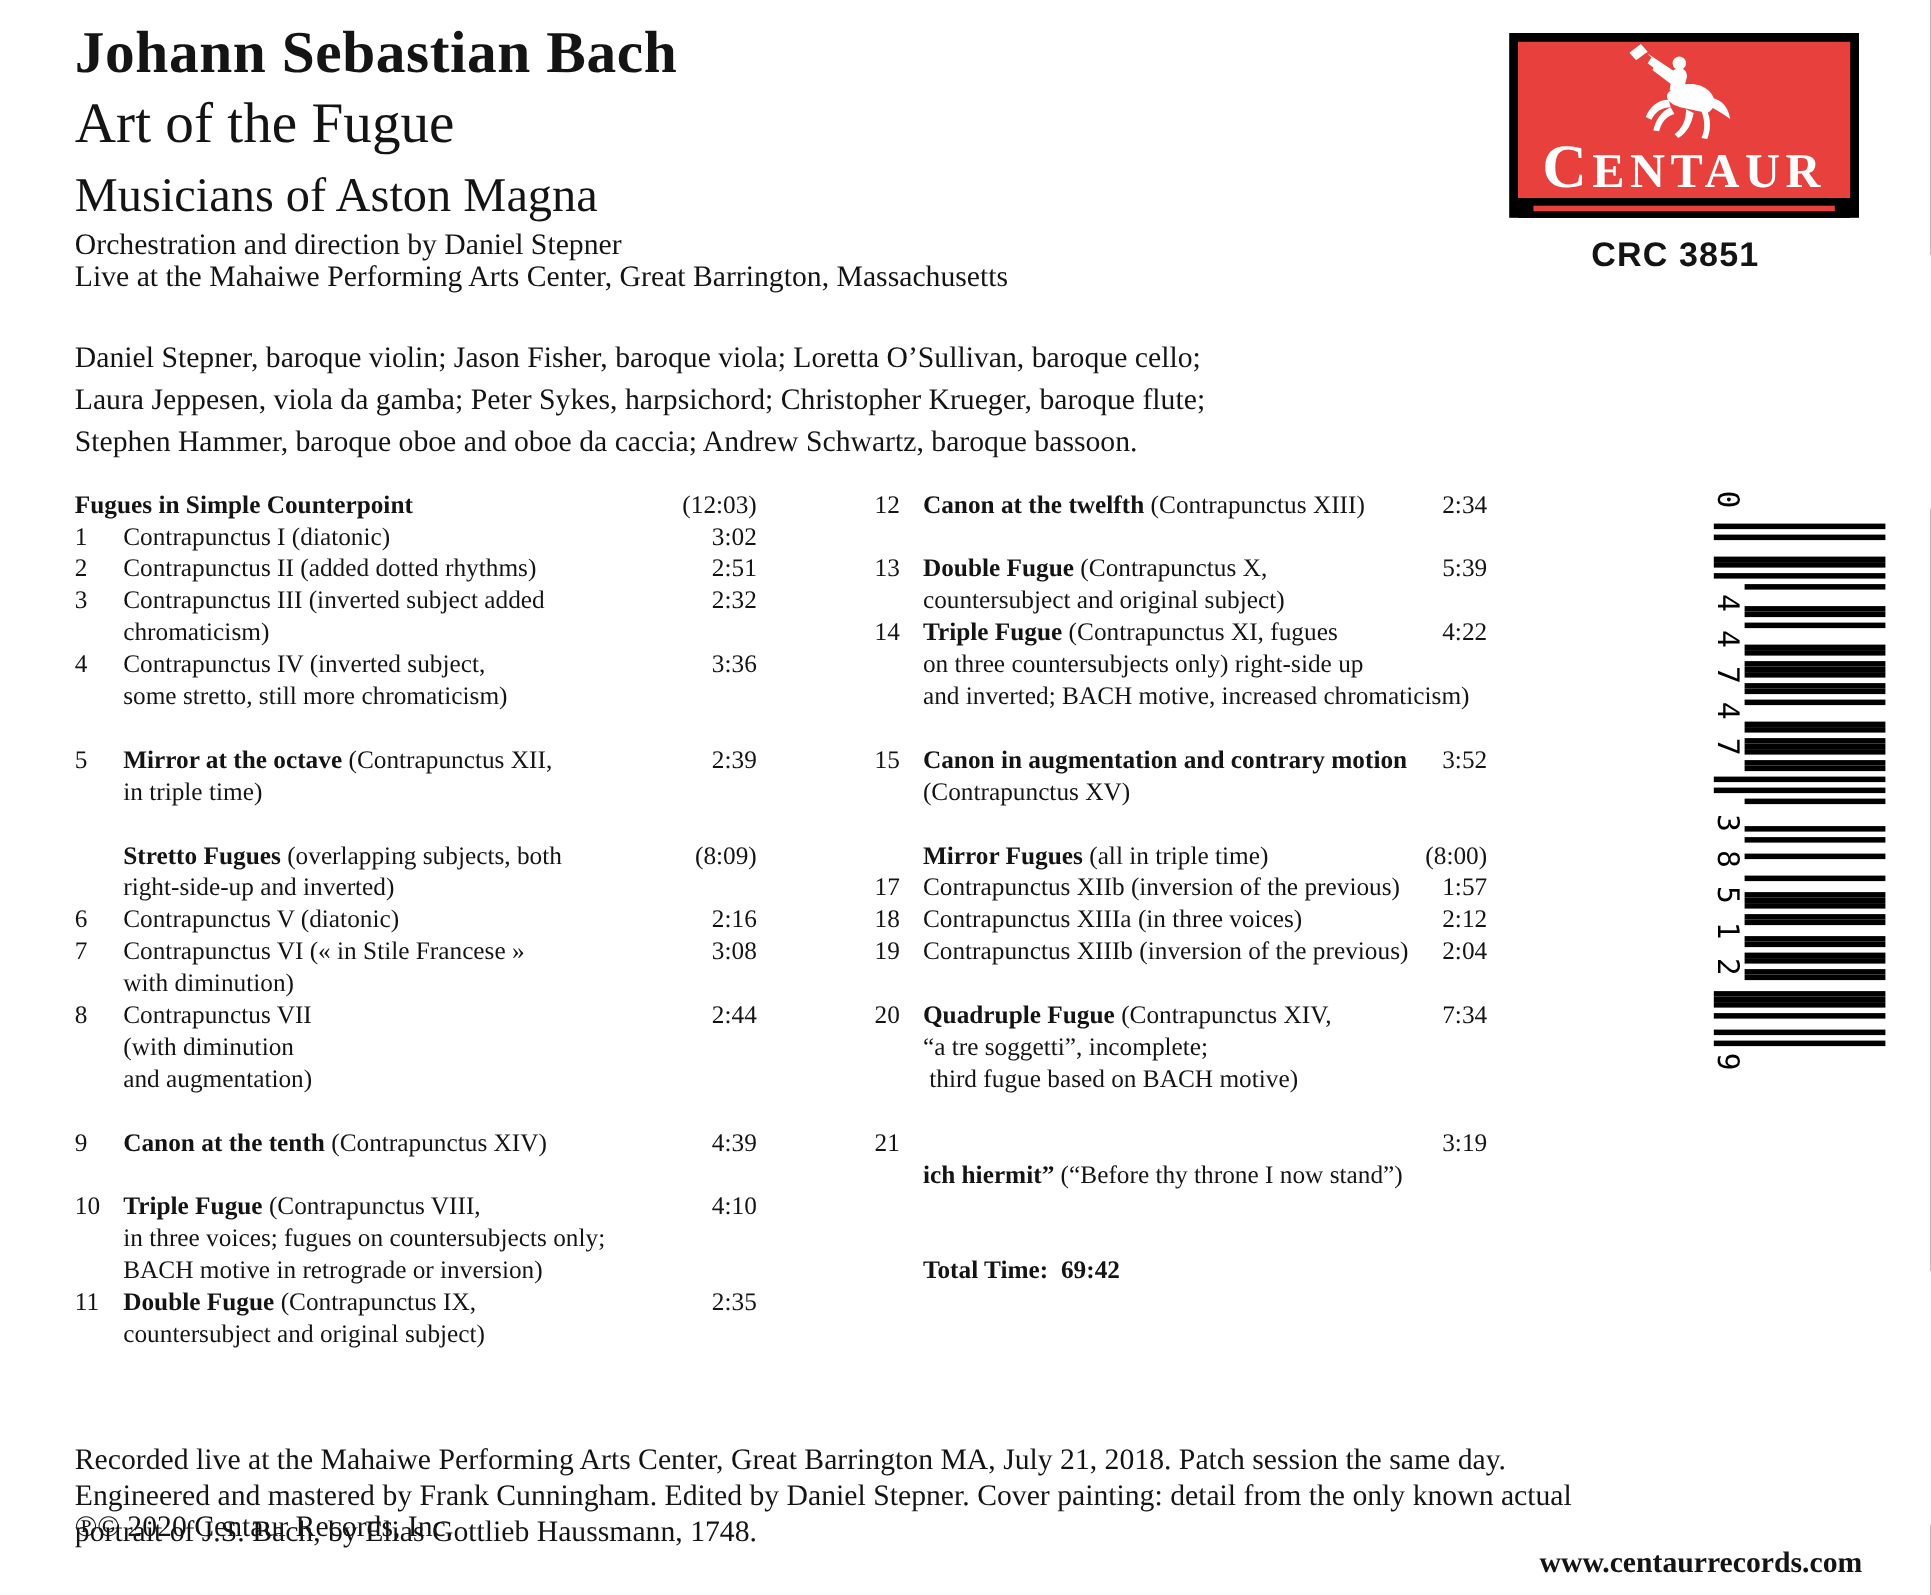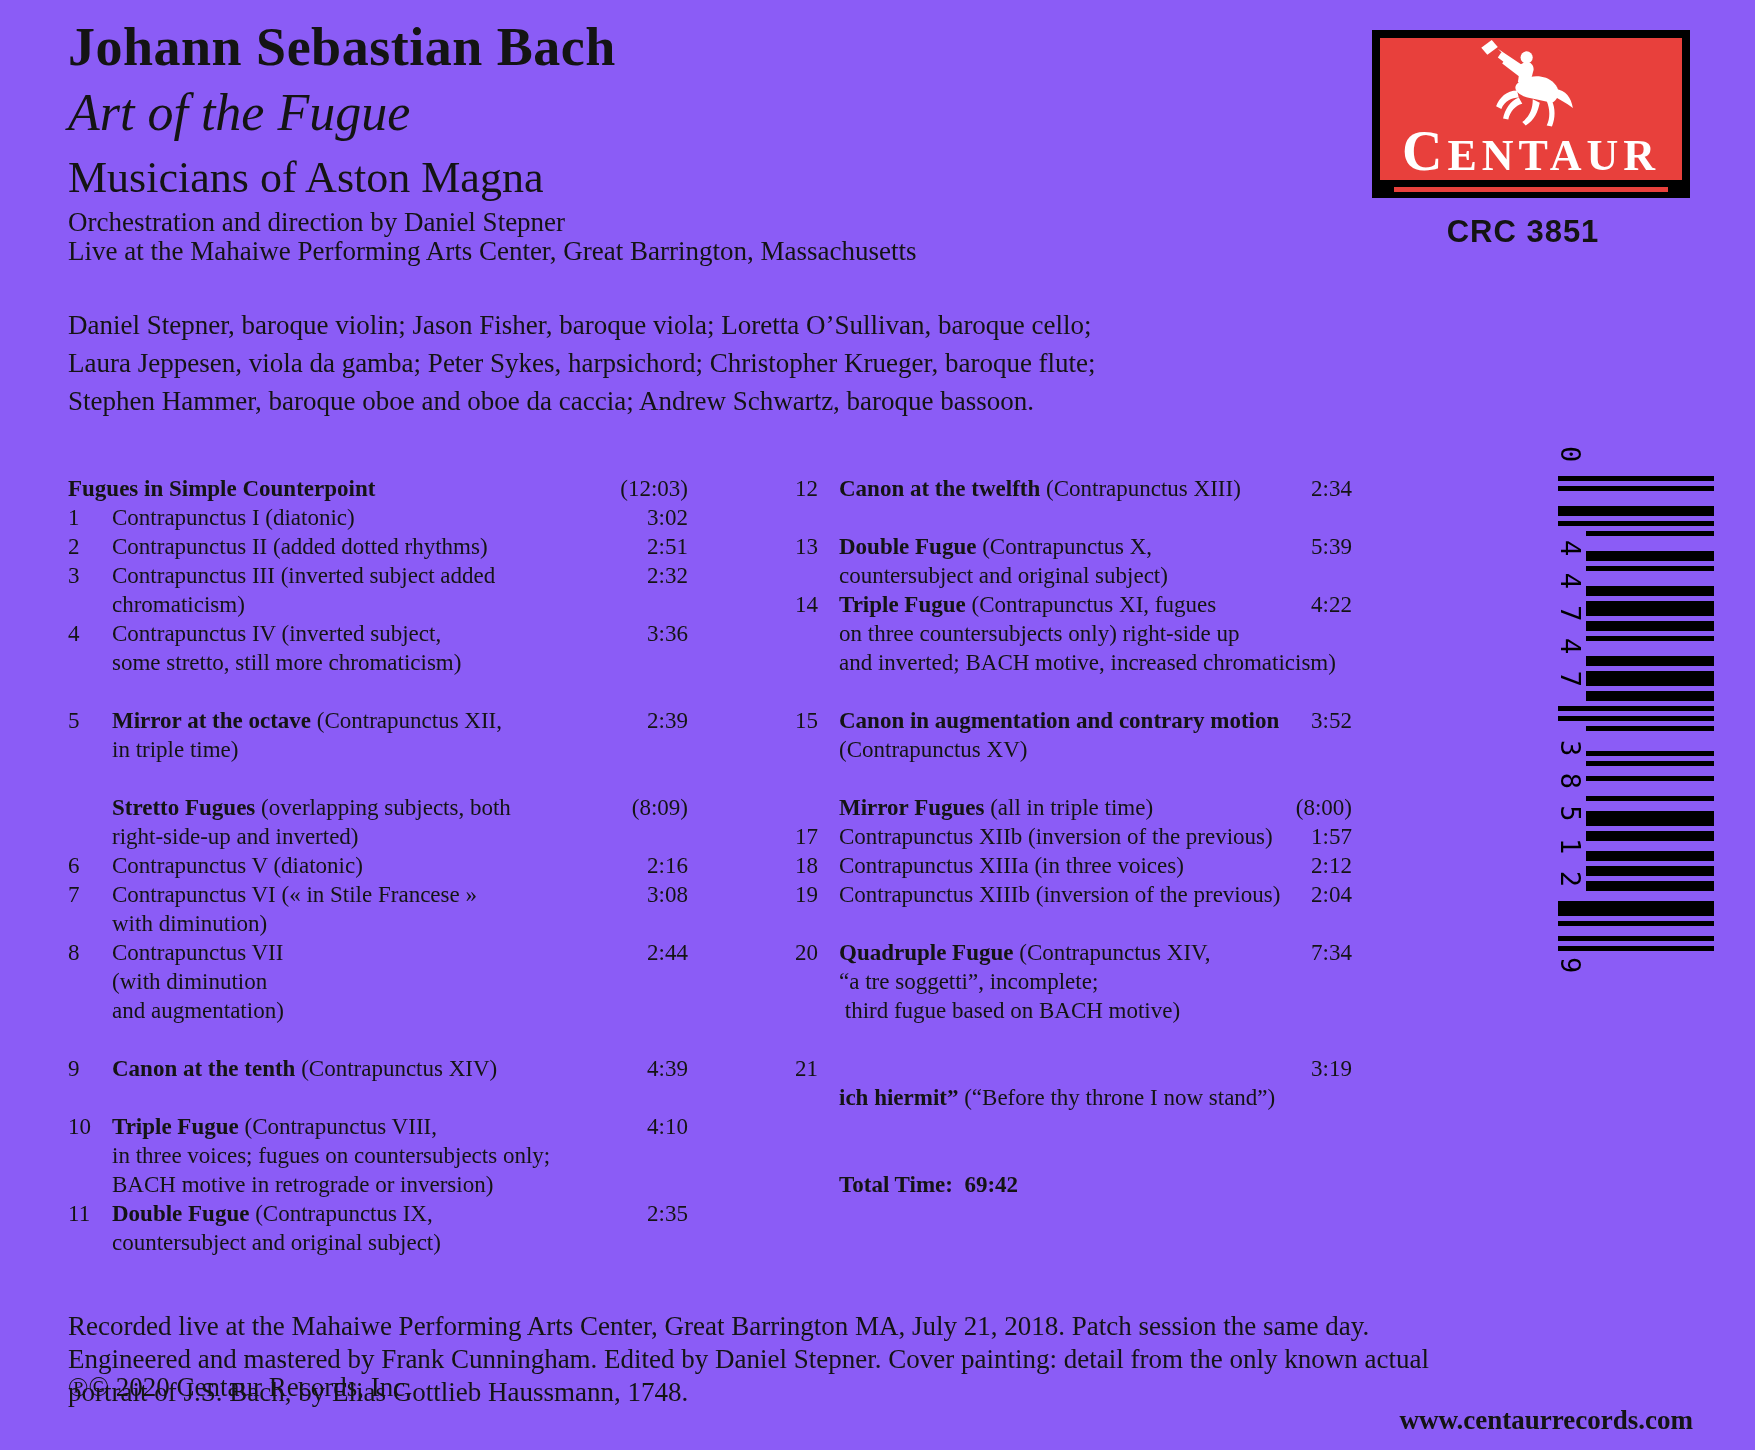--- a/index.html
+++ b/index.html
@@ -1,28 +1,28 @@
 <!DOCTYPE html>
 <html><head>
 <meta charset="utf-8">
 <style>
   html,body{margin:0;padding:0;background:#888;}
   #page{
-    position:relative; width:1755px; height:1450px; background:#8b5cf6;
+    position:relative; width:1755px; height:1450px; background:#ffffff;
     font-family:"Liberation Serif", serif; color:#141414; overflow:hidden;
   }
   
   #header{position:absolute; left:68px; top:16px; width:1250px;}
   .composer{font-size:54px; font-weight:bold; line-height:62px; letter-spacing:.5px;}
-  .album{font-size:52px; font-style:italic; line-height:70px;}
+  .album{font-size:52px; line-height:70px;}
   .ensemble{font-size:44px; line-height:60px;}
   .subline{font-size:27px; line-height:29px;}
   #performers{position:absolute; left:68px; top:306px; width:1300px; font-size:27px; line-height:38px;}
   
-  .col{position:absolute; top:474px; font-size:23px; line-height:29px;}
+  .col{position:absolute; top:444px; font-size:23px; line-height:29px;}
   #col-left{left:68px; width:620px;}
   #col-right{left:795px; width:557px;}
   .entry{position:relative;}
   .entry.gap{margin-top:29px;}
   .entry.gap2{margin-top:58px;}
   .tline{display:flex; align-items:baseline; white-space:pre; line-height:29px;}
   .tnum{flex:0 0 44px;}
   .cont{padding-left:44px;}
   .ttext{flex:0 0 auto; white-space:pre;}
   .tfill{flex:1 1 auto; min-width:6px;}

